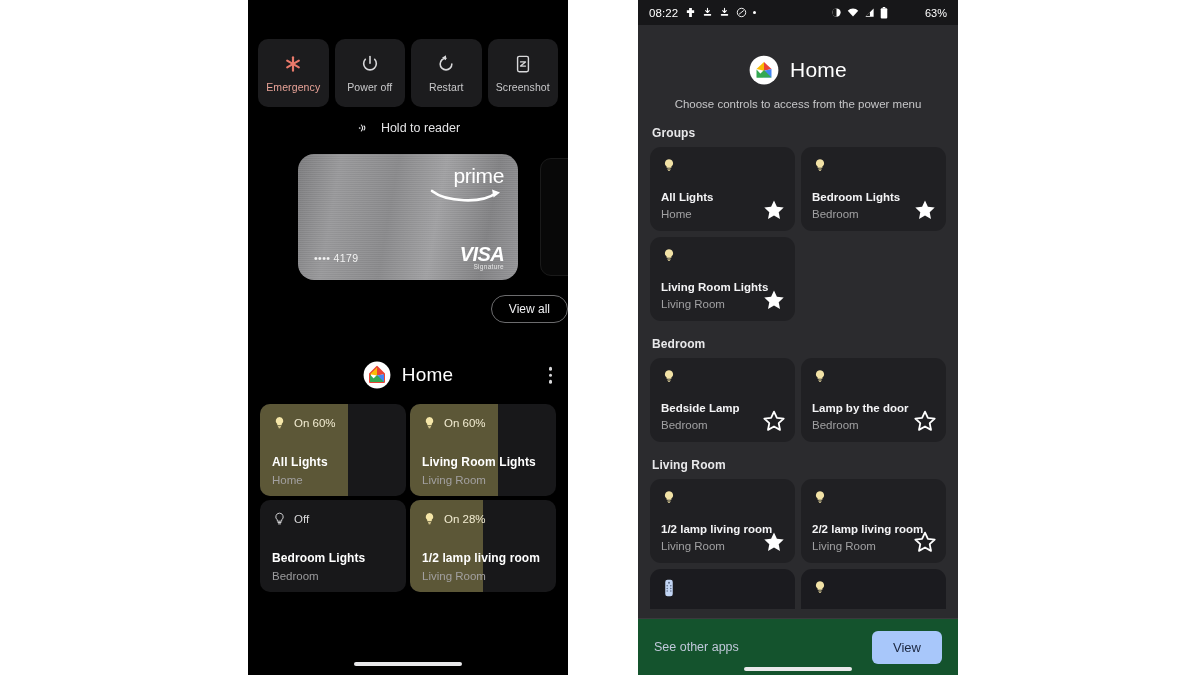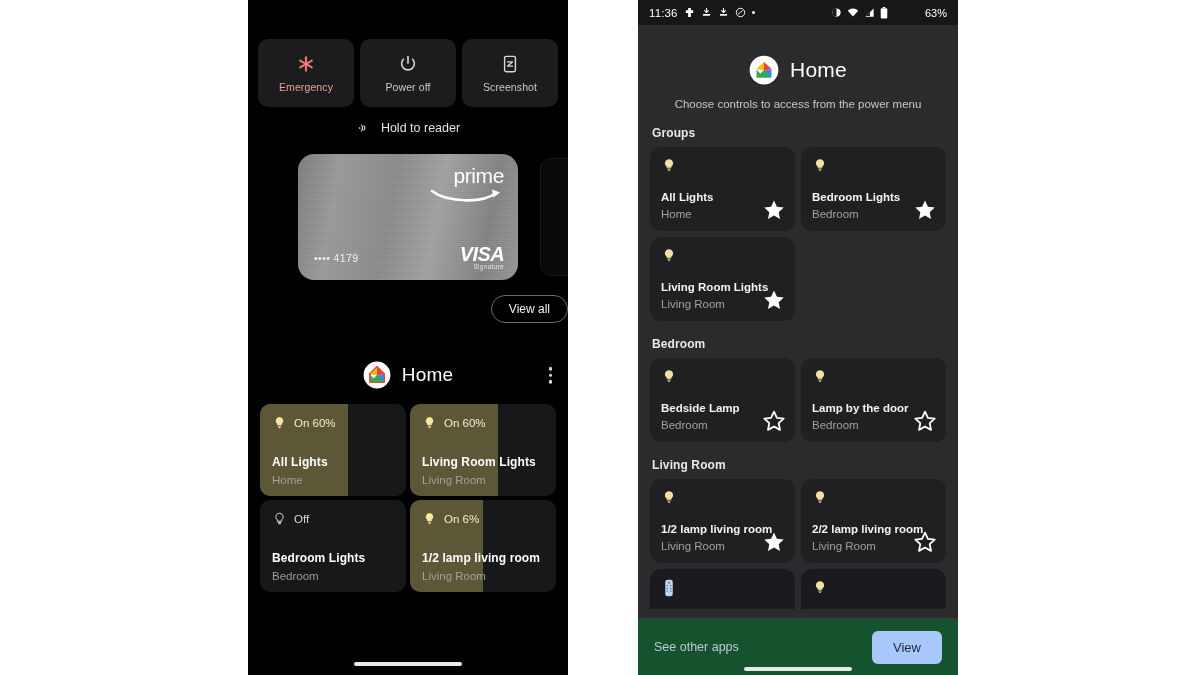--- a/index.html
+++ b/index.html
@@ -184,20 +184,29 @@
       <div class="pwr-btn">
         <span class="glyph">
           <svg width="20" height="20" viewBox="0 0 24 24">
             <path d="M12 3 L12 11" stroke="#d8d8da" stroke-width="1.9" stroke-linecap="round" fill="none"></path>
             <path d="M6.4 6.3 A7.6 7.6 0 1 0 17.6 6.3" stroke="#d8d8da" stroke-width="1.9" fill="none" stroke-linecap="round"></path>
           </svg>
         </span>
         <span class="lbl">Power off</span>
       </div>
 
+      <div class="pwr-btn">
+        <span class="glyph">
+          <svg width="20" height="20" viewBox="0 0 24 24">
+            <path d="M19 12 A7 7 0 1 1 12 5" stroke="#d8d8da" stroke-width="1.9" fill="none" stroke-linecap="round"></path>
+            <path d="M12 1.6 L12 7.4 L7.2 4.6 Z" fill="#d8d8da"></path>
+          </svg>
+        </span>
+        <span class="lbl">Restart</span>
+      </div>
 
       <div class="pwr-btn">
         <span class="glyph">
           <svg width="20" height="20" viewBox="0 0 24 24">
             <rect x="5.5" y="2.8" width="13" height="18.4" rx="2" stroke="#d8d8da" stroke-width="1.7" fill="none"></rect>
             <path d="M9 9.5 L15 9.5 L9 14.5 L15 14.5" stroke="#d8d8da" stroke-width="1.5" fill="none" stroke-linecap="round" stroke-linejoin="round"></path>
           </svg>
         </span>
         <span class="lbl">Screenshot</span>
       </div>
@@ -308,36 +317,36 @@
 
       <div class="tile">
         <div class="fill" style="width:50%"></div>
         <div class="content">
           <div class="state">
             <svg width="15" height="15" viewBox="0 0 24 24">
               <path d="M12 3.2 a6.1 6.1 0 0 0 -3.6 11 v2.1 h7.2 v-2.1 A6.1 6.1 0 0 0 12 3.2 Z" fill="#f5e6a8"></path>
               <rect x="9.4" y="17.4" width="5.2" height="1.5" rx=".7" fill="#f5e6a8"></rect>
               <rect x="10.2" y="19.7" width="3.6" height="1.4" rx=".7" fill="#f5e6a8"></rect>
             </svg>
-            <span class="state-txt">On 6%</span>
+            <span class="state-txt">On 28%</span>
           </div>
           <div class="name">1/2 lamp living room</div>
           <div class="room">Living Room</div>
         </div>
       </div>
 
     </div>
 
     <div class="gesture-bar"></div>
   </div>
 
   <div class="phone-right">
 
     <div class="statusbar">
-      <span class="sb-time">11:36</span>
+      <span class="sb-time">08:22</span>
       <span class="sb-left">
         <svg width="11" height="11" viewBox="0 0 24 24">
           <path d="M9 2h6v5h5v6h-5v9H9v-9H4V7h5z" fill="#ffffff"></path>
         </svg>
         <svg width="11" height="11" viewBox="0 0 24 24">
           <path d="M12 3v9m0 0l-4-4m4 4l4-4" stroke="#ffffff" stroke-width="2.4" fill="none" stroke-linecap="round"></path>
           <rect x="4" y="15" width="16" height="4" rx="1.3" fill="#ffffff"></rect>
         </svg>
         <svg width="11" height="11" viewBox="0 0 24 24">
           <path d="M12 3v9m0 0l-4-4m4 4l4-4" stroke="#ffffff" stroke-width="2.4" fill="none" stroke-linecap="round"></path>

